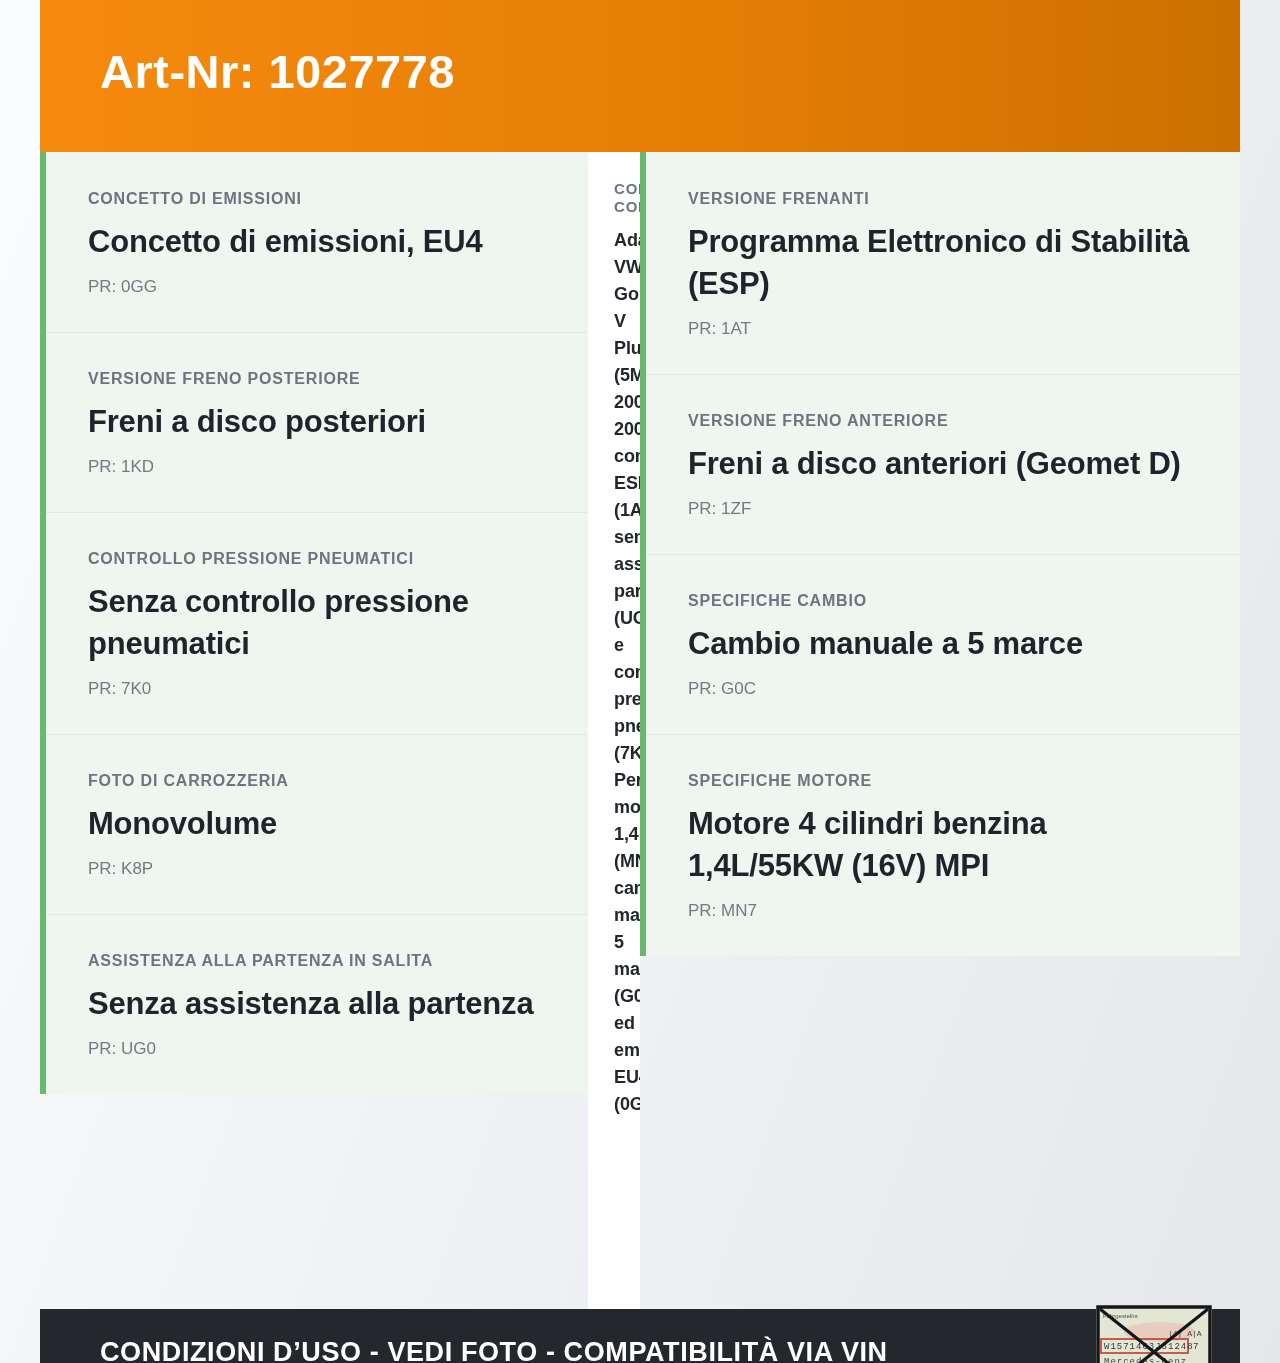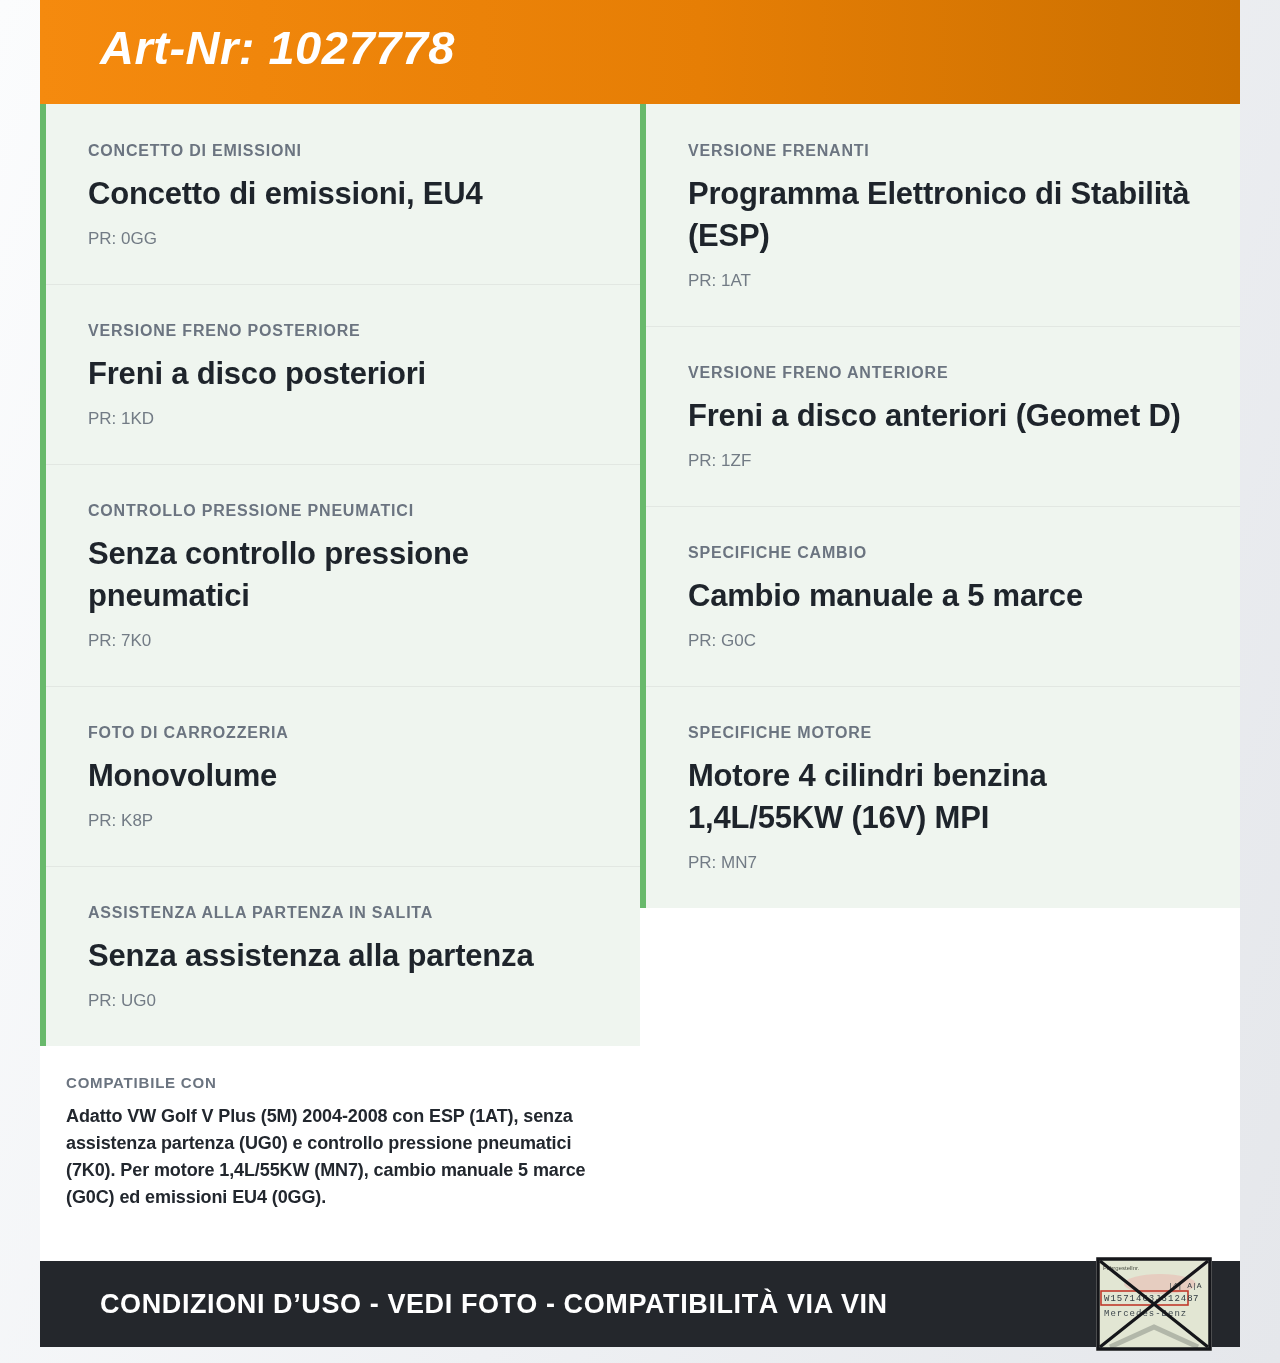--- a/index.html
+++ b/index.html
@@ -8,35 +8,34 @@
     font-family: "Liberation Sans", sans-serif;
     background: linear-gradient(110deg, #fbfcfd 0%, #eef0f3 55%, #e5e7eb 100%);
     overflow: hidden;
   }
   .content {
     position: relative;
     width: 1200px;
     margin: 0 40px;
   }
   .header {
-    height: 104px;
+    height: 152px;
     background: linear-gradient(to right, #f58a0e 0%, #e67e05 55%, #cb7000 100%);
     display: flex;
     align-items: center;
     padding: 0 60px 10px 60px;
-    font-style: italic;
   }
   .header h1 {
     font-size: 47px;
     font-weight: 700;
     color: #ffffff;
     letter-spacing: 0.5px;
   }
   .columns { display: flex; height: 1157px; }
-  .col { width: 600px; display: flex; flex-direction: column; }
+  .col { width: 600px; display: flex; flex-direction: row; }
   .cards { display: flex; flex-direction: column; }
   .card {
     background: #eff5ef;
     border-left: 6px solid #68b96b;
     padding: 37px 44px 34px 42px;
   }
   .card:not(:first-child) { box-shadow: inset 0 1px 0 #e2e7e2; }
   .card-label {
     font-size: 16px;
     font-weight: 700;

